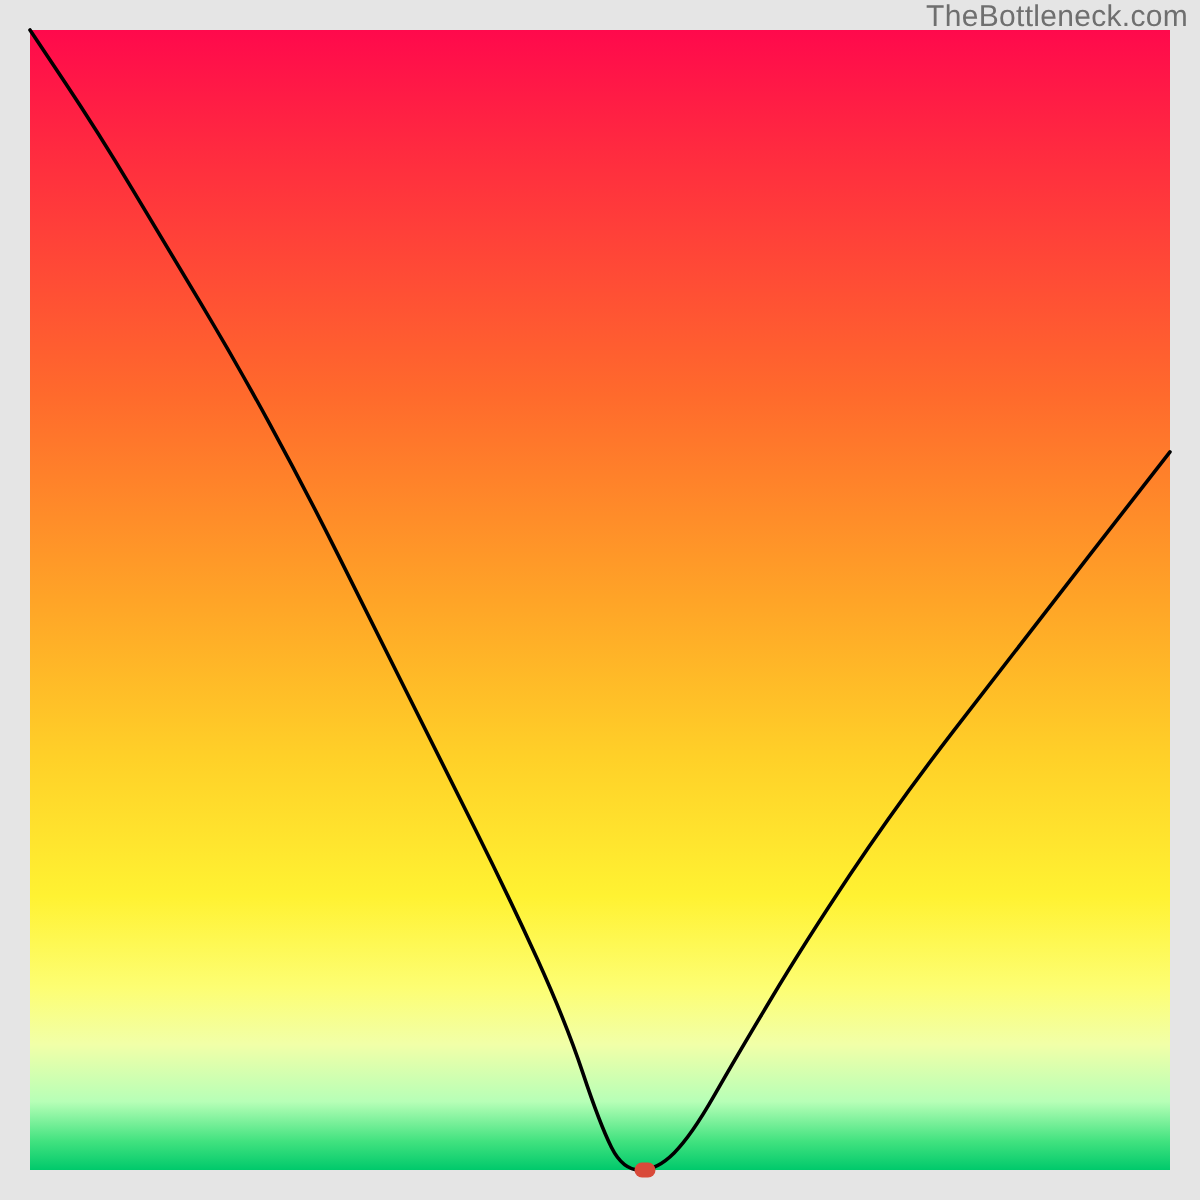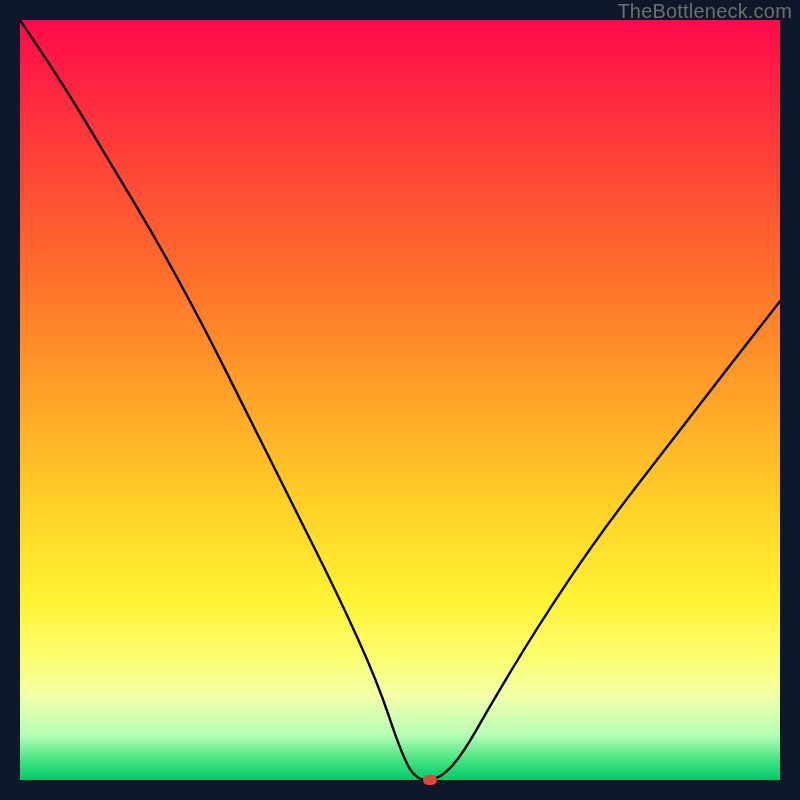--- a/index.html
+++ b/index.html
@@ -8,21 +8,21 @@
     width: 800px;
     height: 800px;
     background: #000;
     overflow: hidden;
     font-family: Arial, Helvetica, sans-serif;
   }
   .frame {
     position: relative;
     width: 800px;
     height: 800px;
-    background: #0f172a;
+    background: #e5e5e5;
   }
   .plot-area {
     position: absolute;
     left: 20px;
     top: 20px;
     width: 760px;
     height: 760px;
     
     background: linear-gradient(
       to bottom,

